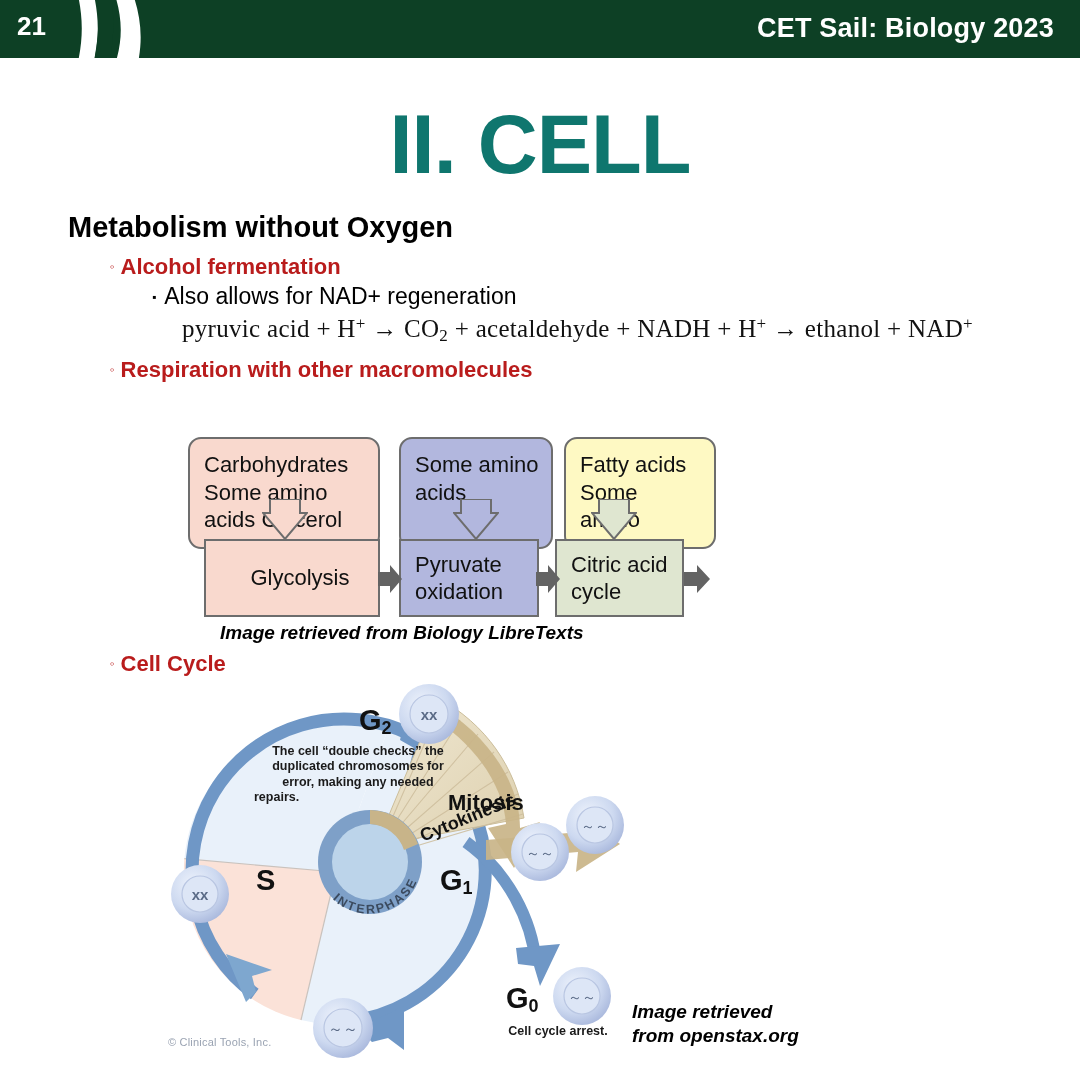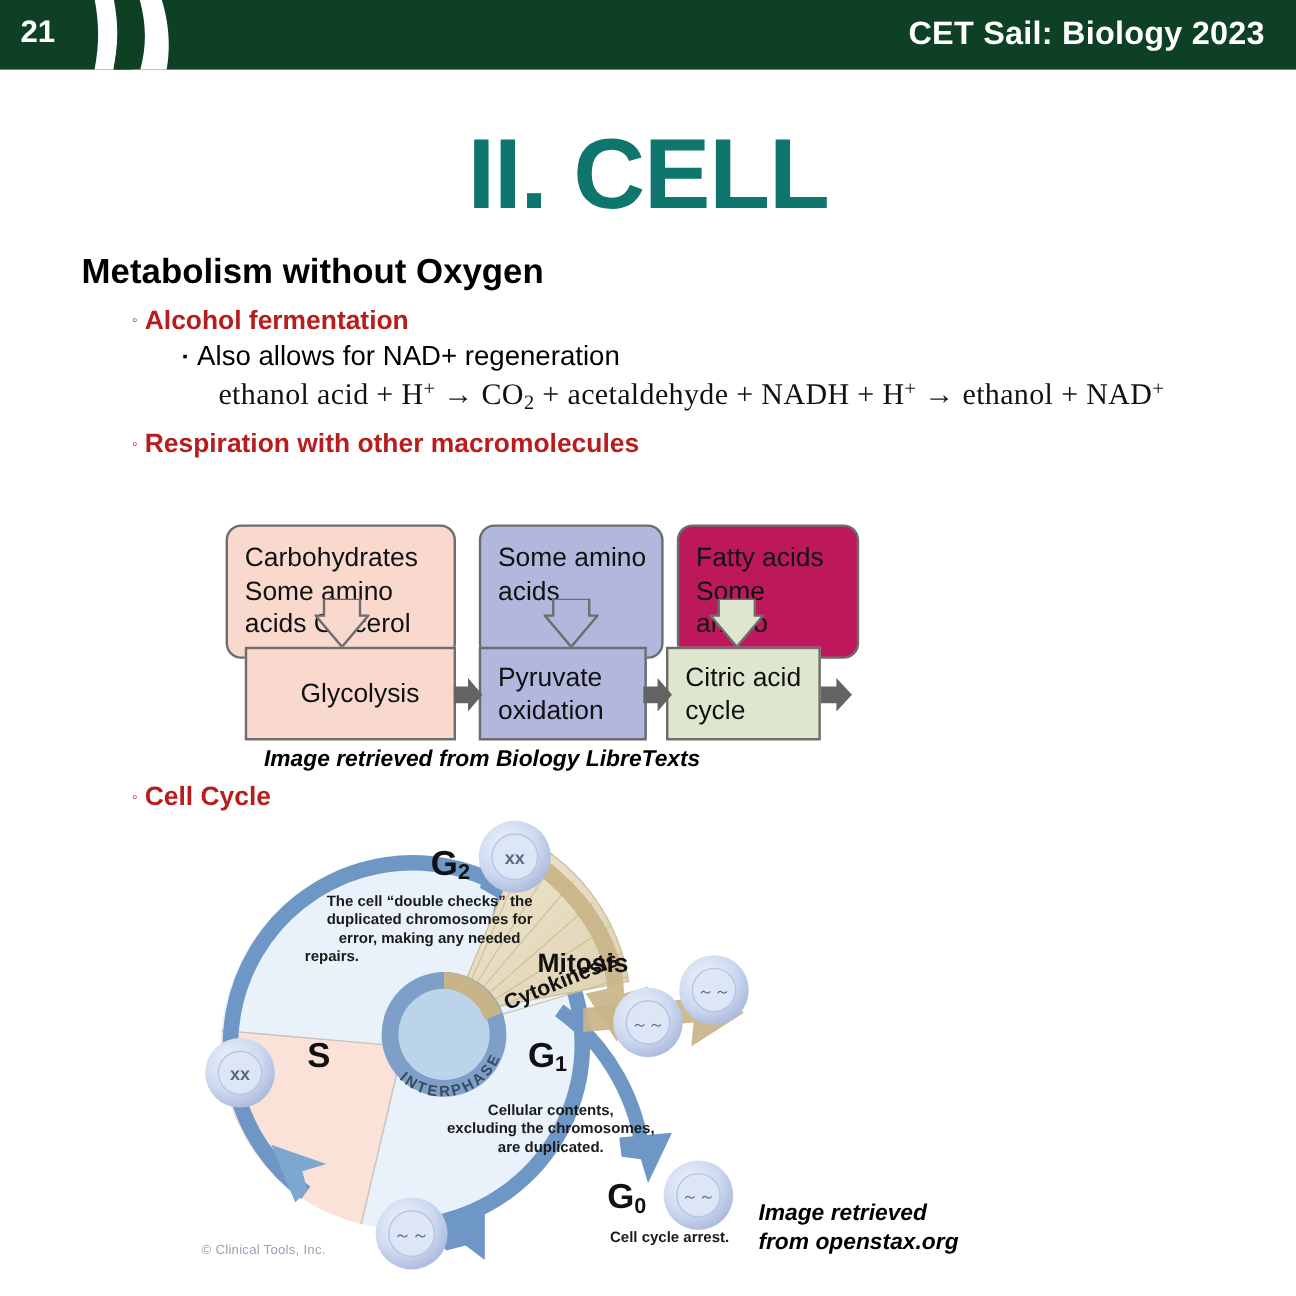--- a/index.html
+++ b/index.html
@@ -113,21 +113,21 @@
 
 <div class="b1" style="left:110px;top:254px;">
   <span class="mk">◦</span><span>Alcohol fermentation</span>
 </div>
 
 <div class="b2" style="left:152px;top:283px;">
   <span class="mk">▪</span><span>Also allows for NAD+ regeneration</span>
 </div>
 
 <div class="eqn">
-  <span>ethanol acid</span> +
+  <span>pyruvic acid</span> +
   <span>H</span><sup>+</sup>
   →
   <span>CO</span><sub>2</sub> +
   <span>acetaldehyde</span> +
   <span>NADH</span> +
   <span>H</span><sup>+</sup>
   →
   <span>ethanol</span> +
   <span>NAD</span><sup>+</sup>
 </div>
@@ -142,21 +142,21 @@
     <div>Carbohydrates</div>
     <div>Some amino</div>
     <div>acids Glycerol</div>
   </div>
 
   <div class="topbox" style="left:213px;top:0px;width:154px;height:112px;background:#b2b7de;">
     <div>Some amino</div>
     <div>acids</div>
   </div>
 
-  <div class="topbox" style="left:378px;top:0px;width:152px;height:112px;background:#be185d;">
+  <div class="topbox" style="left:378px;top:0px;width:152px;height:112px;background:#fef9c3;">
     <div>Fatty acids</div>
     <div>Some amino</div>
     <div>acids</div>
   </div>
 
   <svg class="downarrow" style="left:76px;top:110px;" width="46" height="43" viewBox="0 0 46 43">
     <path d="M8 0 L8 14 L1 14 L23 40 L45 14 L38 14 L38 0 Z" fill="#f9d9ce" stroke="#6d6d6d" stroke-width="2"></path>
   </svg>
   <svg class="downarrow" style="left:267px;top:110px;" width="46" height="43" viewBox="0 0 46 43">
     <path d="M8 0 L8 14 L1 14 L23 40 L45 14 L38 14 L38 0 Z" fill="#b2b7de" stroke="#6d6d6d" stroke-width="2"></path>
@@ -309,25 +309,20 @@
     <div style="text-align:left;padding-left:6px;">repairs.</div>
   </div>
 
   <div class="cc-phase" style="left:88px;top:192px;font-size:29px;">S</div>
 
 
   <div class="cc-phase" style="left:272px;top:192px;font-size:29px;">
     <span>G</span><sub>1</sub>
   </div>
 
-  <div class="cc-txt cc-small" style="left:186px;top:246px;width:210px;">
-    <div>Cellular contents,</div>
-    <div>excluding the chromosomes,</div>
-    <div>are duplicated.</div>
-  </div>
 
   <div class="cc-phase" style="left:338px;top:310px;font-size:29px;">
     <span>G</span><sub>0</sub>
   </div>
 
   <div class="cc-txt cc-small" style="left:324px;top:352px;width:132px;">Cell cycle arrest.</div>
 
   <div class="cc-phase" style="left:280px;top:118px;font-size:22px;">Mitosis</div>
 
   <div class="cc-phase" style="left:249px;top:155px;font-size:18px;transform:rotate(-22deg);transform-origin:left top;">Cytokinesis</div>

